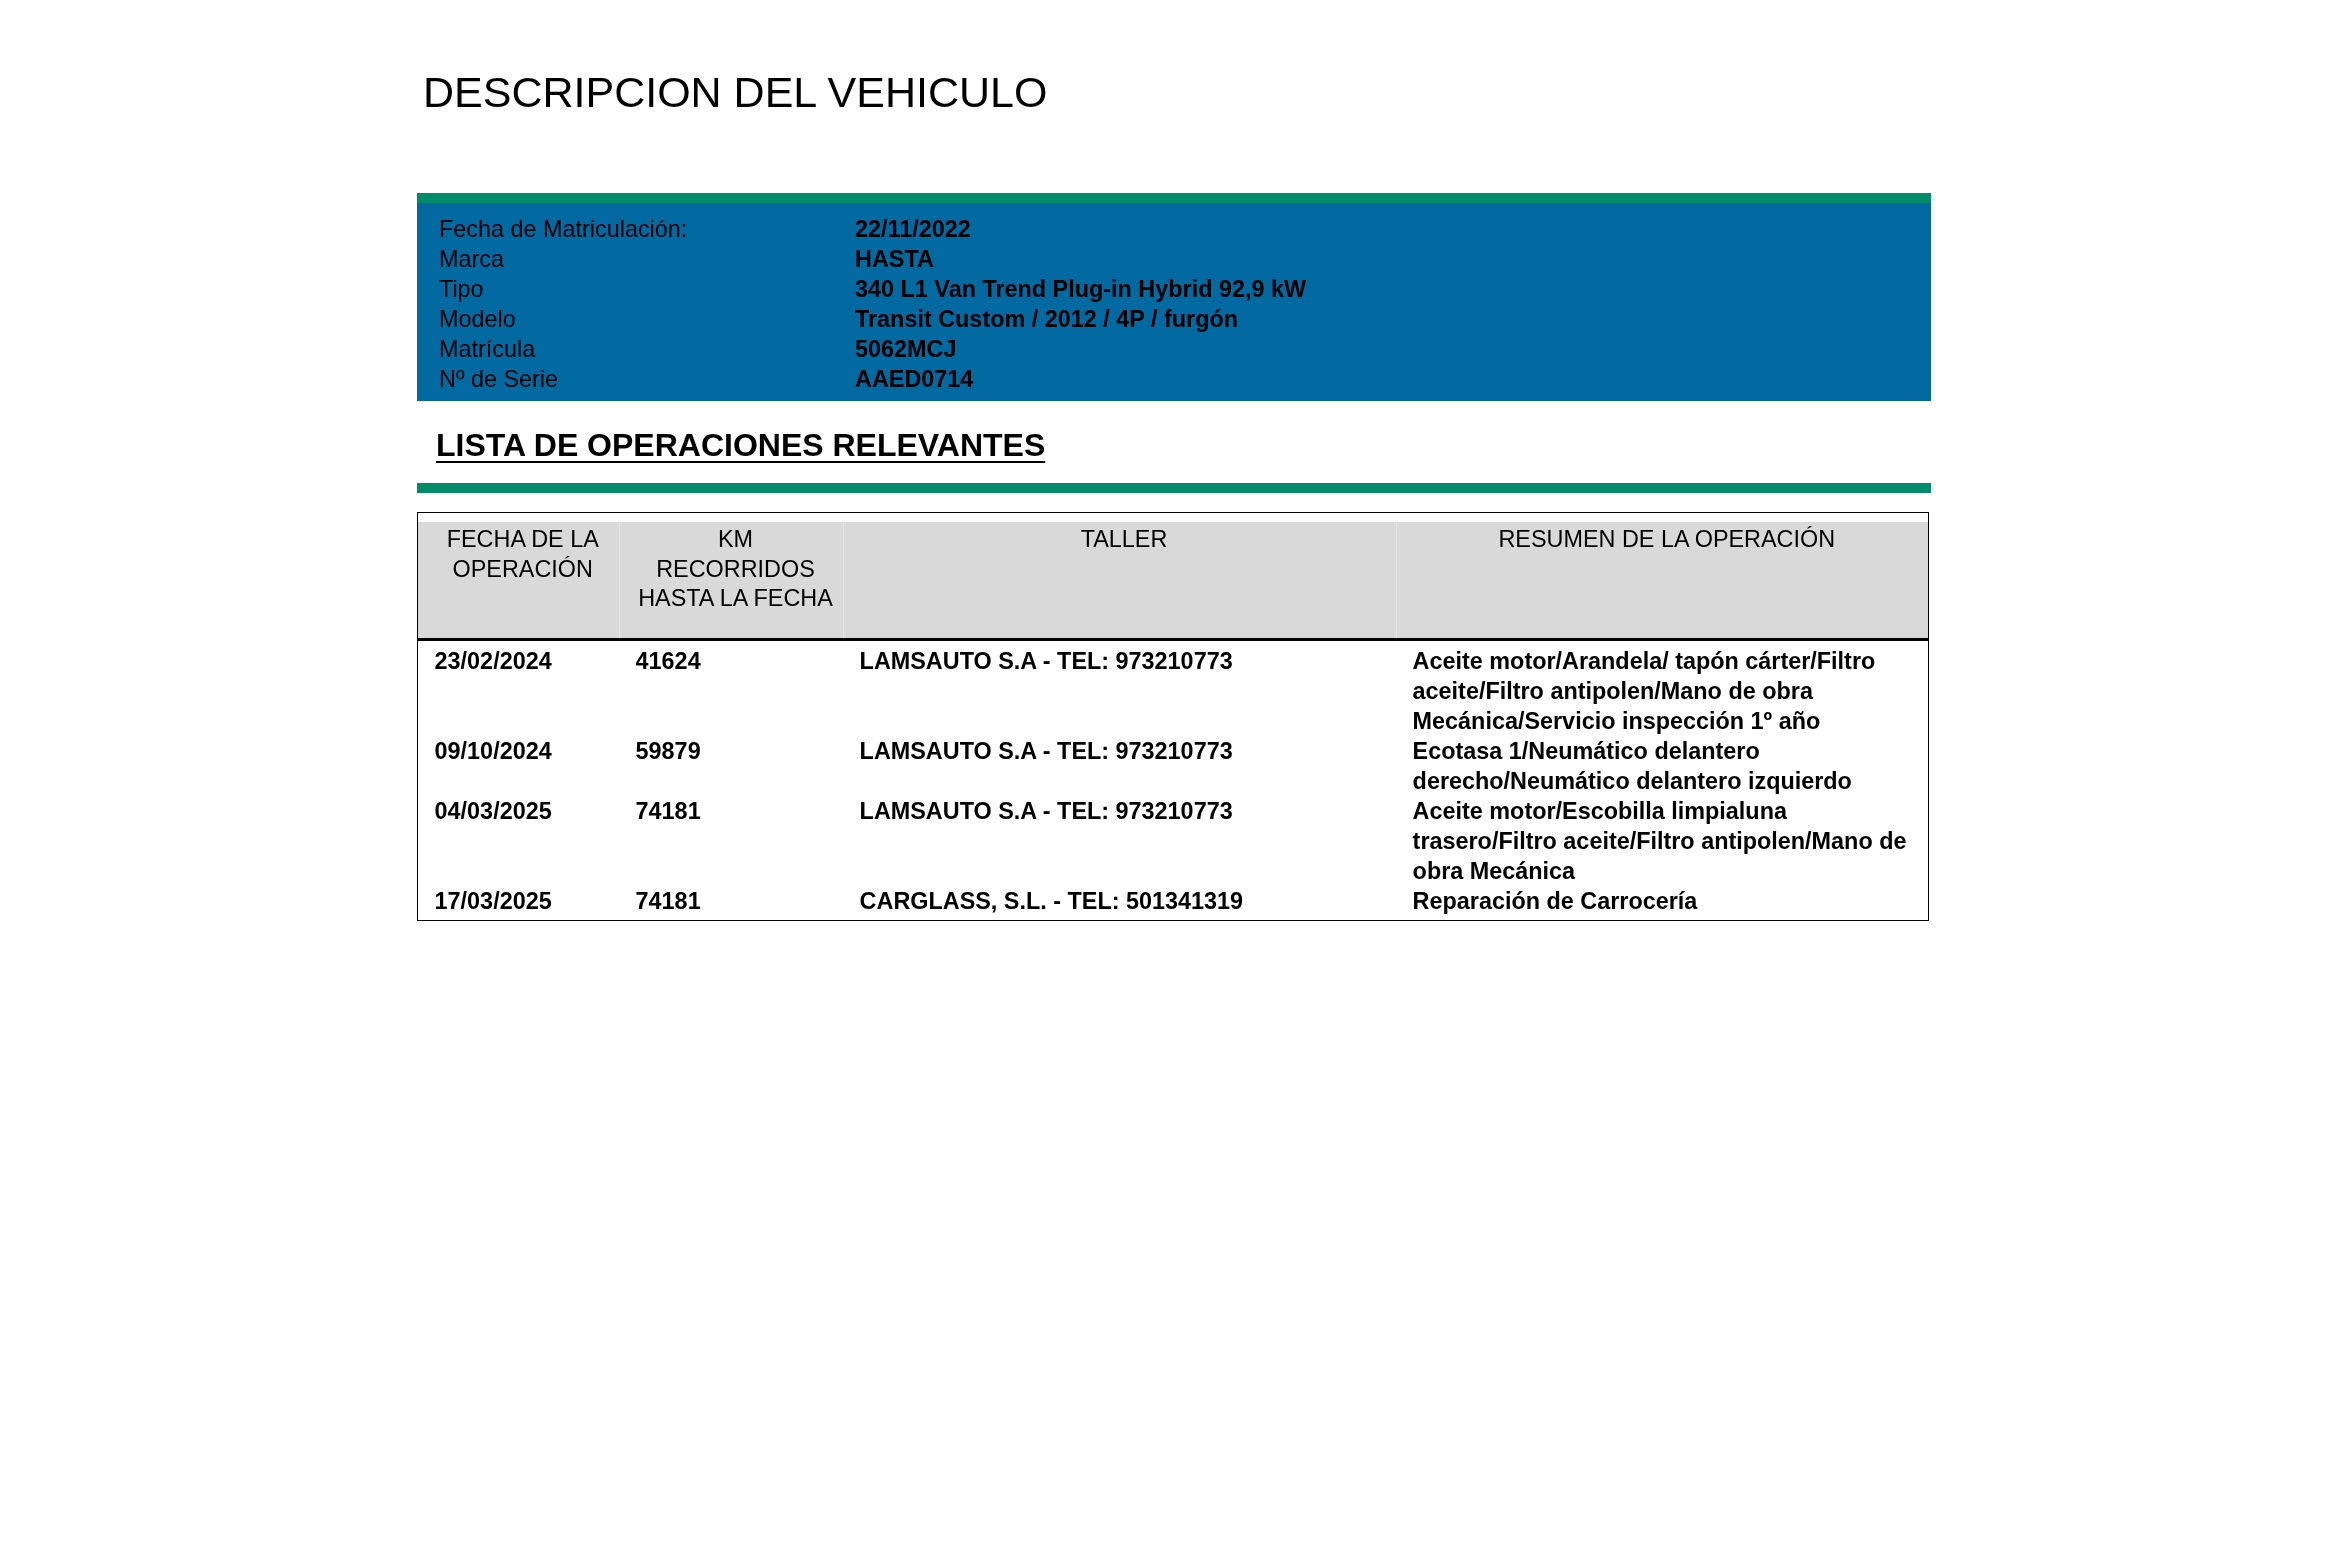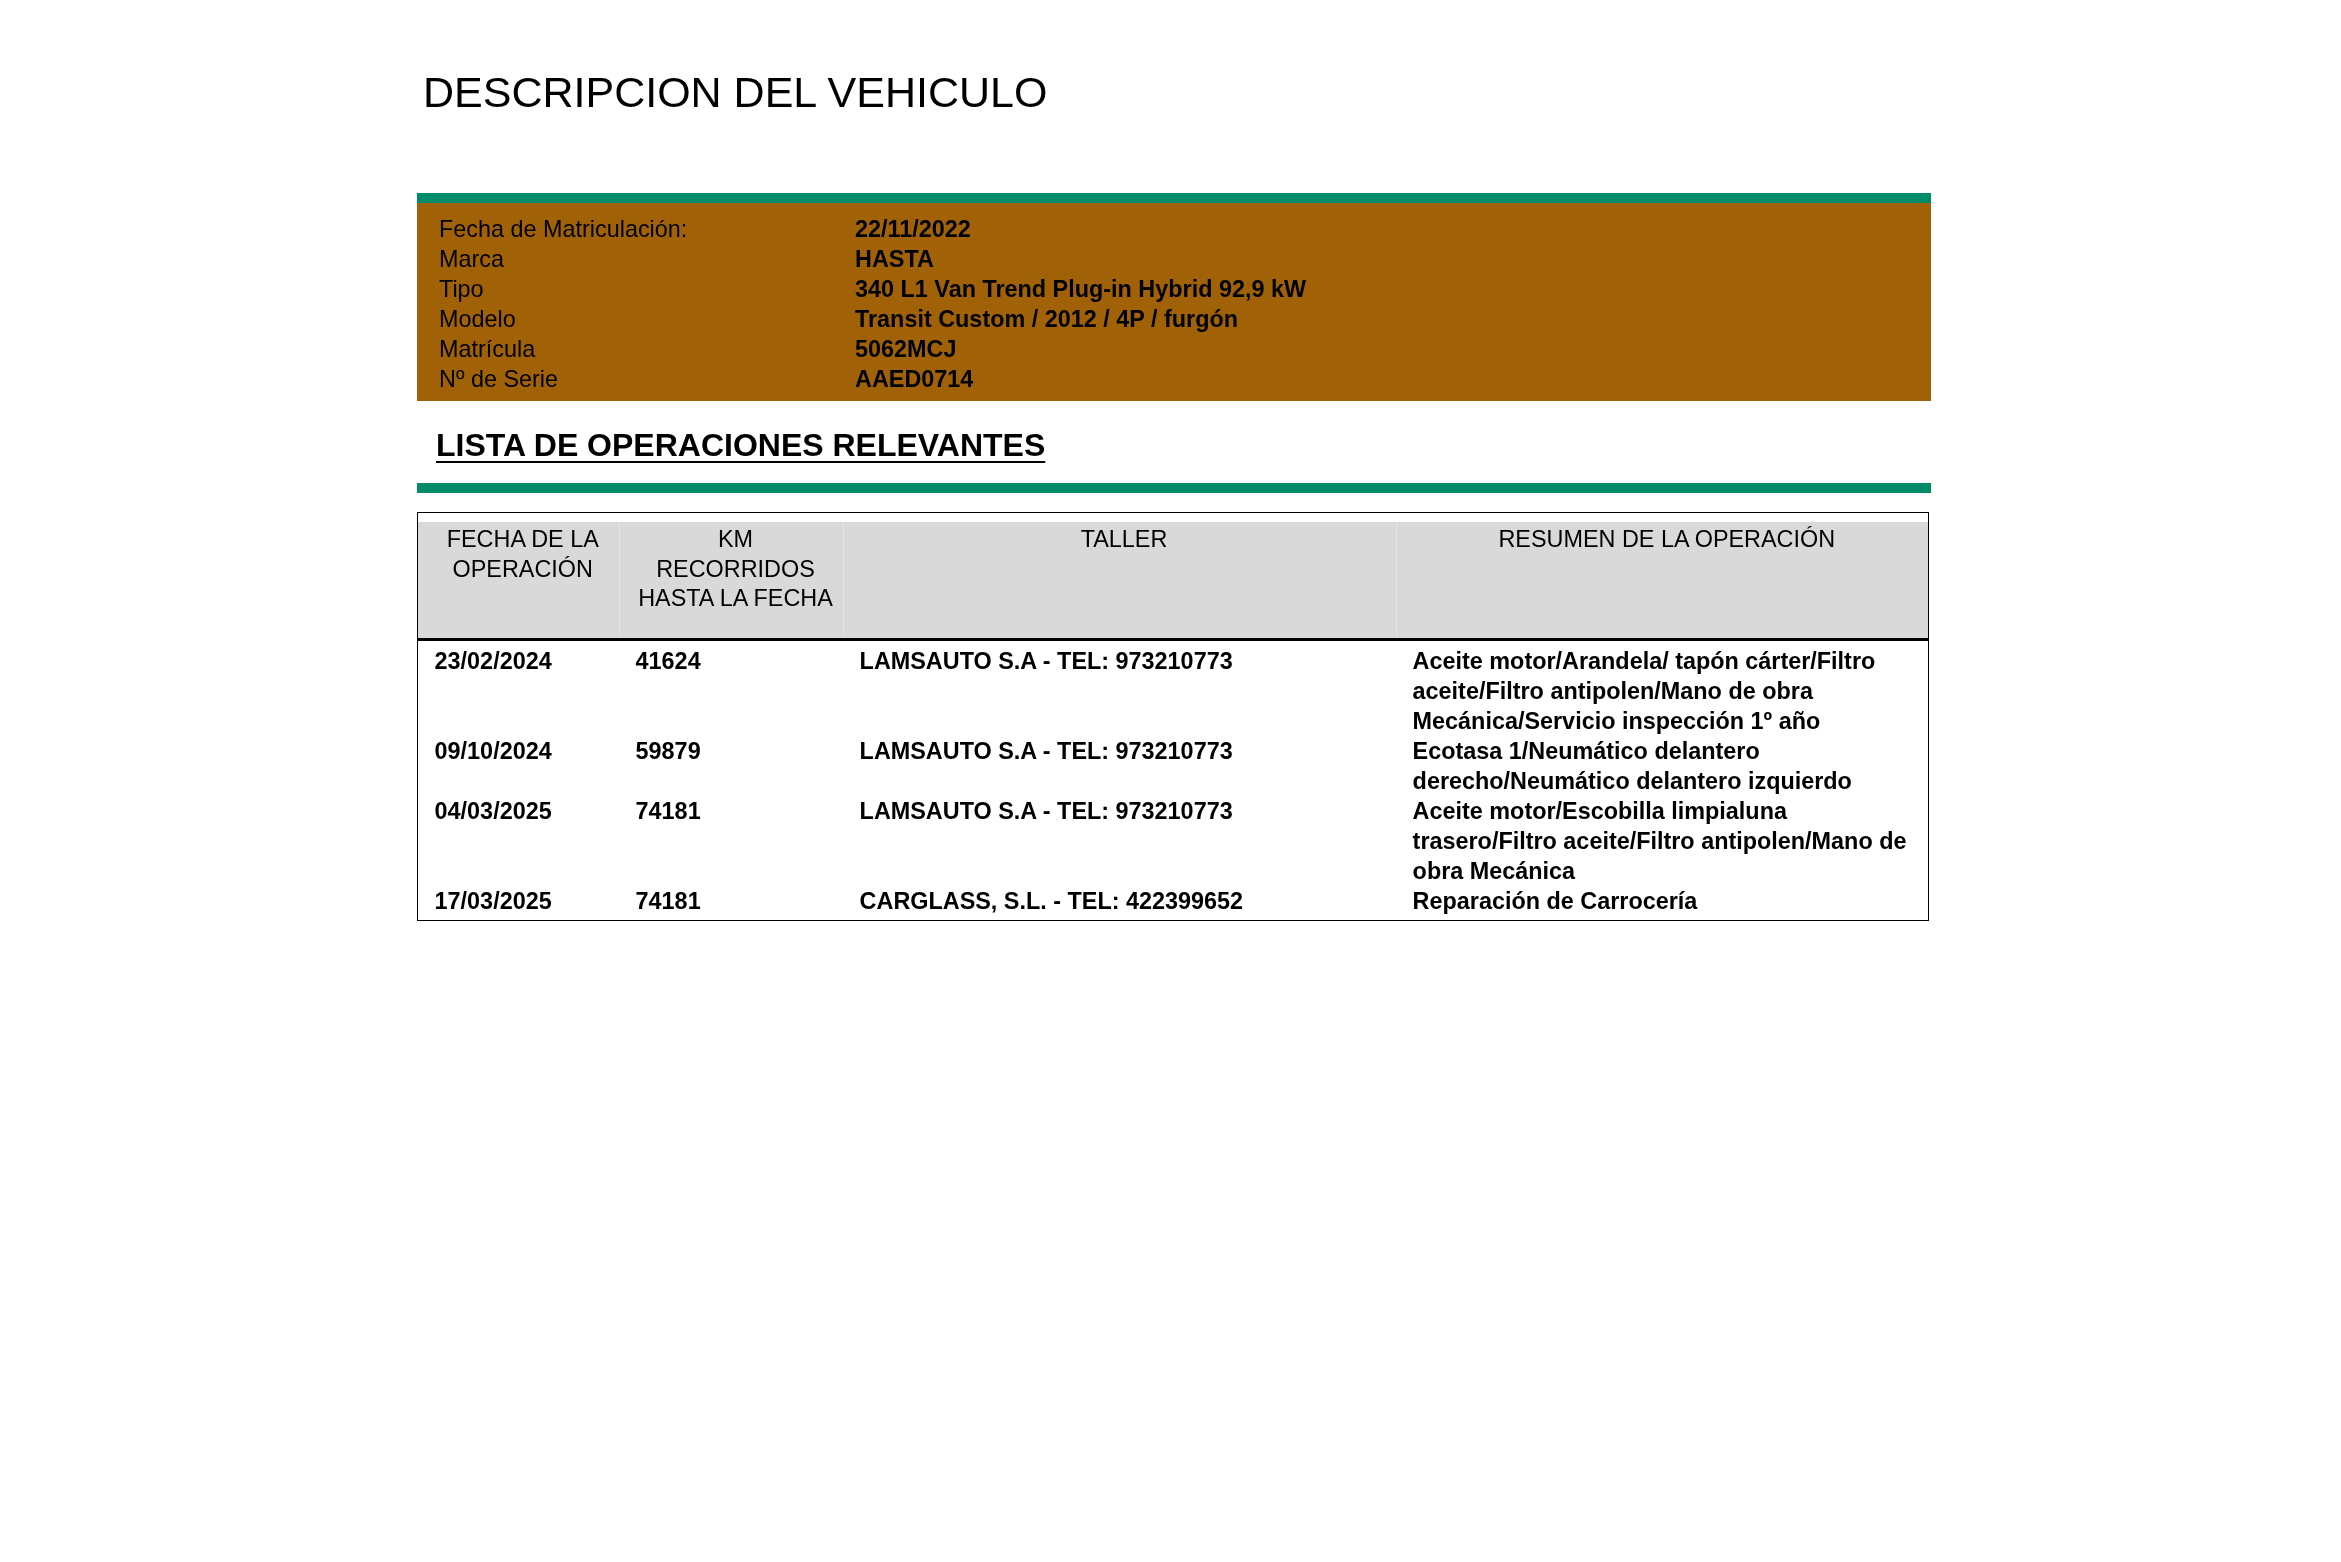--- a/index.html
+++ b/index.html
@@ -35,21 +35,21 @@
     }
     .green-bar.top { top: 193px; }
     .green-bar.second { top: 483px; }
 
     .vehicle-box {
       position: absolute;
       left: 417px;
       top: 203px;
       width: 1514px;
       height: 198px;
-      background: #a16207;
+      background: #0369a1;
       text-decoration: underline;
     }
     .vehicle-rows {
       position: absolute;
       left: 22px;
       top: 11.3px;
       right: 0;
     }
     .vehicle-row {
       height: 30px;
@@ -201,19 +201,19 @@
       </tr>
       <tr>
         <td>04/03/2025</td>
         <td>74181</td>
         <td>LAMSAUTO S.A - TEL: 973210773</td>
         <td class="summary">Aceite motor/Escobilla limpialuna trasero/Filtro aceite/Filtro antipolen/Mano de obra Mecánica</td>
       </tr>
       <tr>
         <td>17/03/2025</td>
         <td>74181</td>
-        <td>CARGLASS, S.L. - TEL: 422399652</td>
+        <td>CARGLASS, S.L. - TEL: 501341319</td>
         <td class="summary">Reparación de Carrocería</td>
       </tr>
     </tbody>
   </table>
 </div>
 
 
 </body></html>

